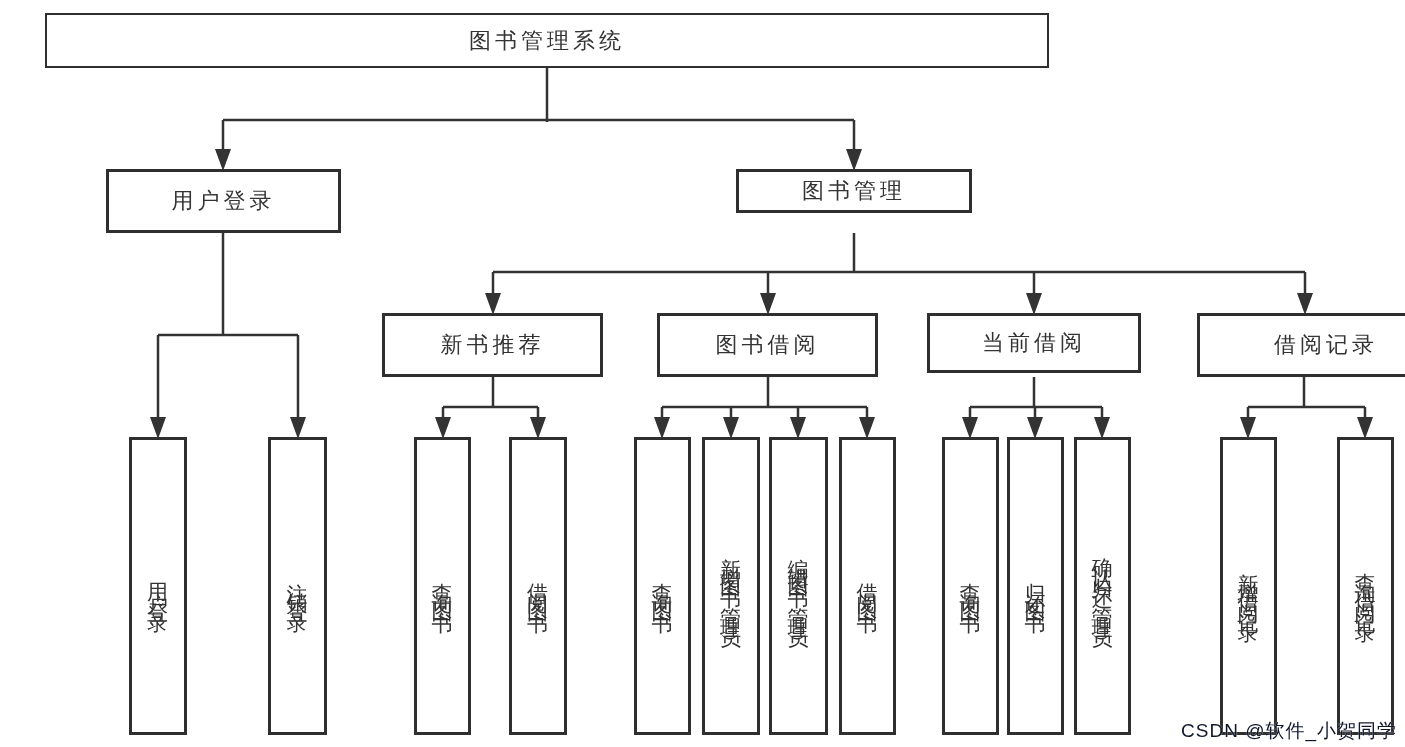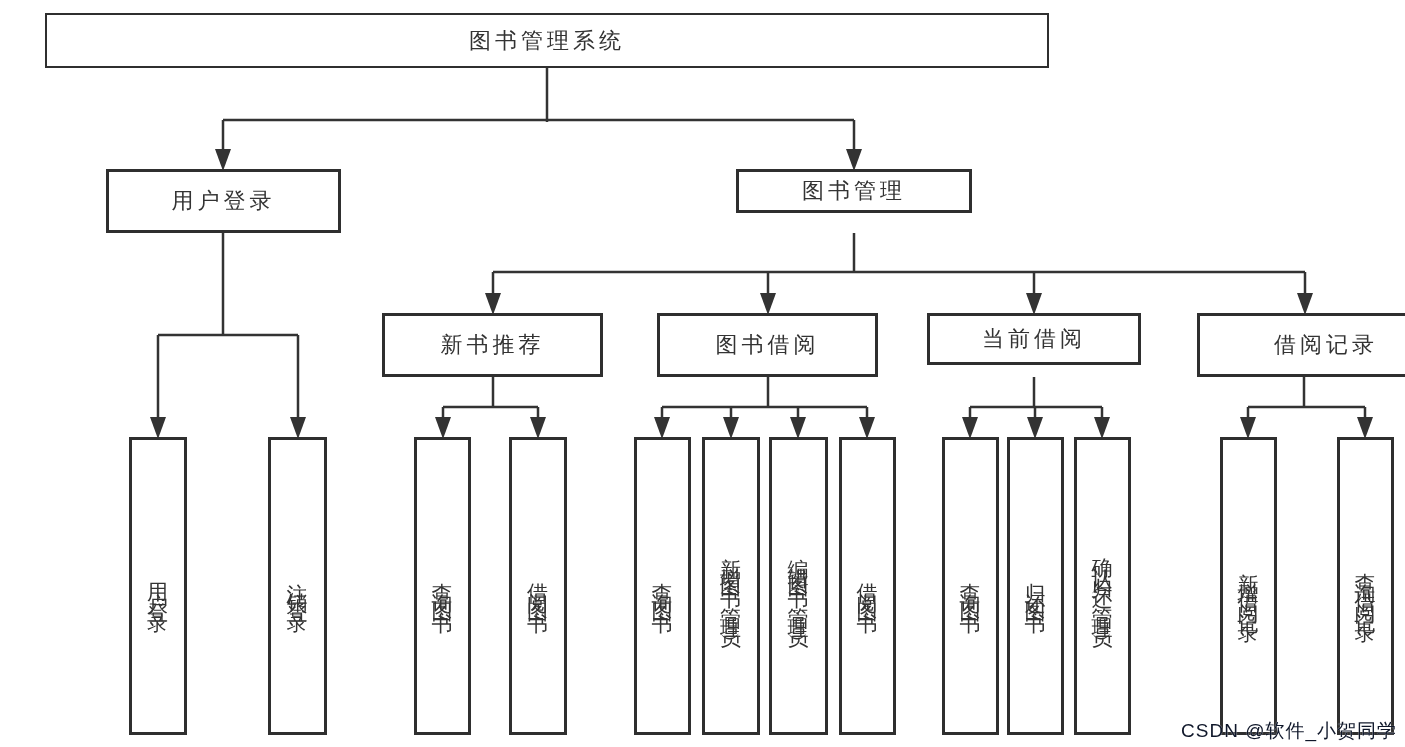--- a/index.html
+++ b/index.html
@@ -134,21 +134,21 @@
   <div class="node" style="left:712px; top:169px; width:236px; height:44px;">
     <span class="lbl">图书管理</span>
   </div>
 
   <div class="node" style="left:358px; top:313px; width:221px; height:64px;text-align:right;">
     <span class="lbl">新书推荐</span>
   </div>
   <div class="node" style="left:633px; top:313px; width:221px; height:64px;">
     <span class="lbl">图书借阅</span>
   </div>
-  <div class="node" style="left:903px; top:313px; width:214px; height:52px;">
+  <div class="node" style="left:903px; top:313px; width:214px; height:60px;">
     <span class="lbl">当前借阅</span>
   </div>
   <div class="node" style="left:1173px; top:313px; width:214px; height:64px;padding-left:44px;">
     <span class="lbl">借阅记录</span>
   </div>
 
   <div class="node leaf" style="left:105px; top:437px; width:58px; height:298px;">
     <span class="vlbl">用户登录</span>
   </div>
   <div class="node leaf" style="left:244px; top:437px; width:59px; height:298px;">

